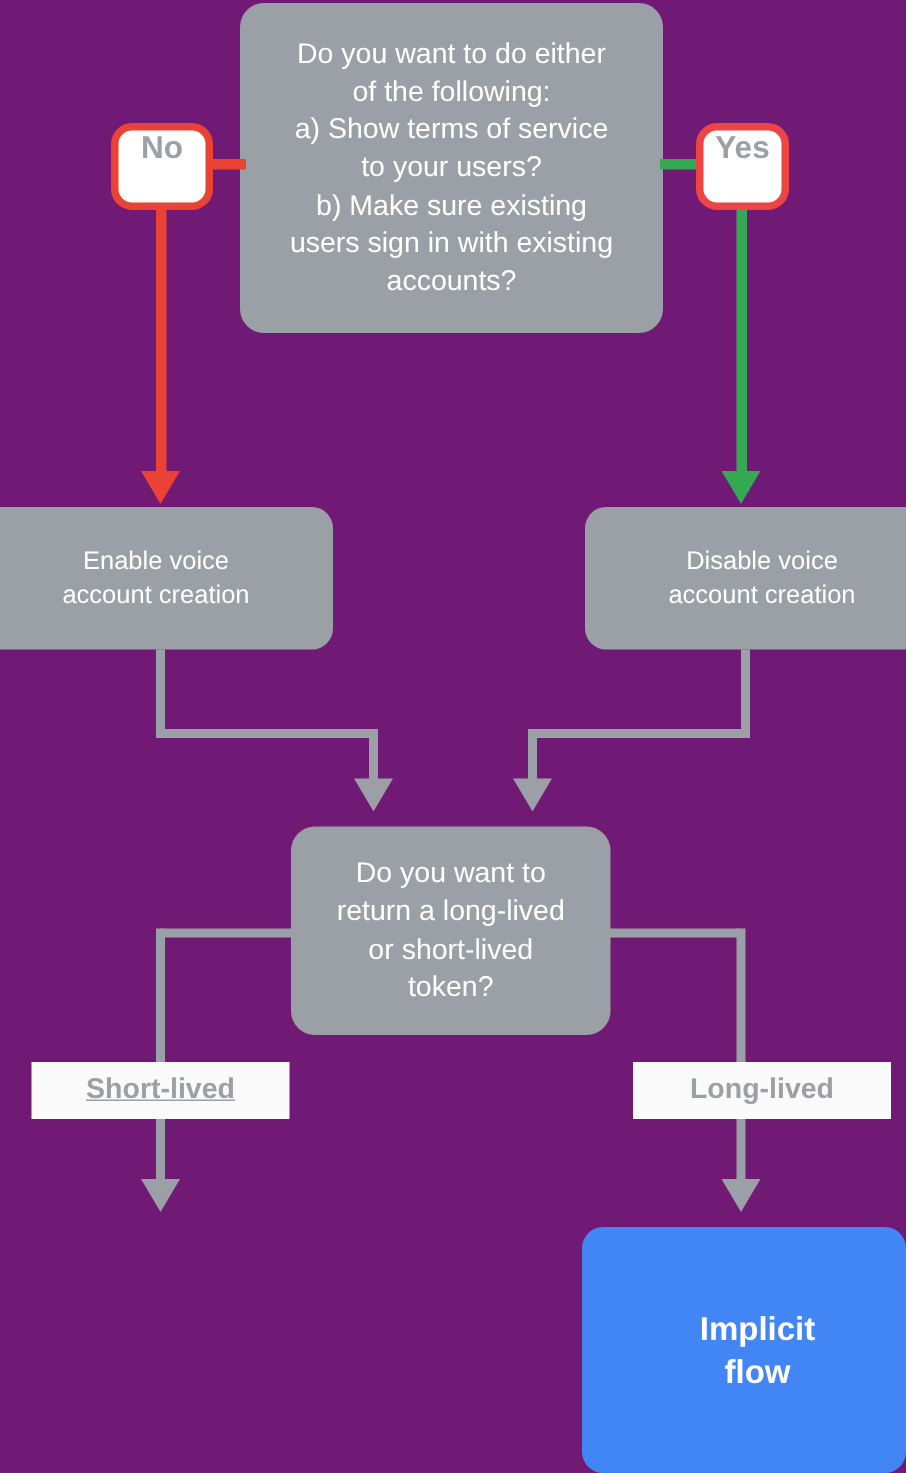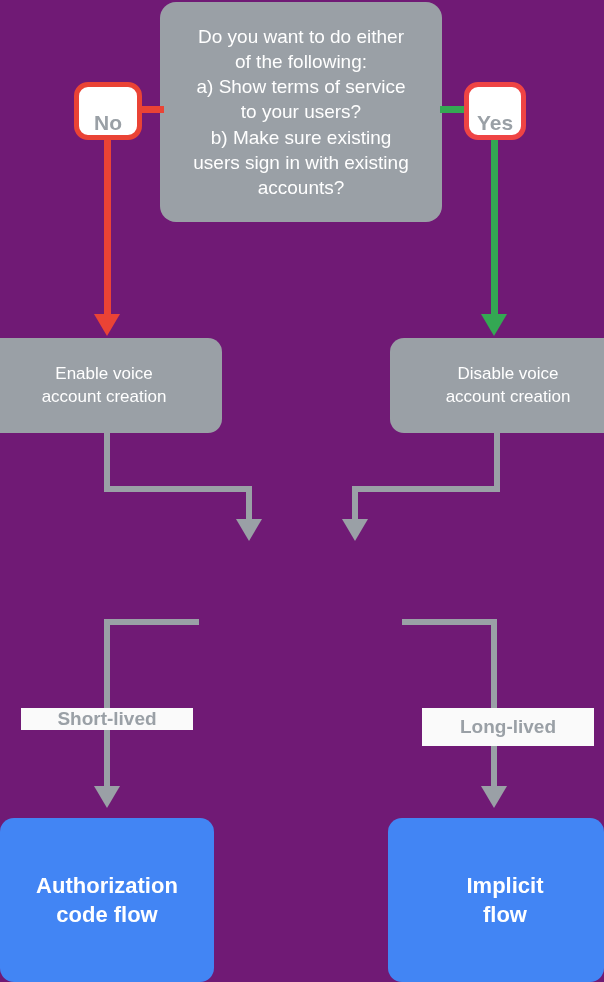--- a/index.html
+++ b/index.html
@@ -86,21 +86,21 @@
     width: 216px;
     height: 164px;
     padding-left: 28px;
   }
 
   
   .pill {
     position: absolute;
     box-sizing: border-box;
     display: flex;
-    align-items: flex-end;
+    align-items: flex-start;
     justify-content: center;
     background: #ffffff;
     border-radius: 14px;
     font-size: 21px;
     font-weight: bold;
     color: #9aa0a6;
   }
   .pill-no {
     left: 74px;
     top: 82px;
@@ -125,21 +125,22 @@
     justify-content: center;
     background: #fafafa;
     color: #9aa0a6;
     font-size: 19px;
     font-weight: bold;
   }
   .label-short {
     left: 21px;
     top: 708px;
     width: 172px;
-    height: 22px;
+    height: 38px;
+    text-decoration: underline;
   }
   .label-long {
     left: 422px;
     top: 708px;
     width: 172px;
     height: 38px;
   }
 
   
   .seg {
@@ -199,32 +200,34 @@
   <div class="seg" style="left:104px; top:433px; width:6px; height:59px;"></div>
   <div class="seg" style="left:104px; top:486px; width:148px; height:6px;"></div>
   <div class="seg" style="left:246px; top:486px; width:6px; height:35px;"></div>
   <div class="arrow" style="left:236px; top:519px;"></div>
 
   <div class="seg" style="left:494px; top:433px; width:6px; height:59px;"></div>
   <div class="seg" style="left:352px; top:486px; width:148px; height:6px;"></div>
   <div class="seg" style="left:352px; top:486px; width:6px; height:35px;"></div>
   <div class="arrow" style="left:342px; top:519px;"></div>
 
+  <div class="node node-token">Do you want to
+return a long-lived
+or short-lived
+token?</div>
 
   <div class="seg" style="left:107px; top:619px; width:92px; height:6px;"></div>
   <div class="seg" style="left:104px; top:619px; width:6px; height:178px;"></div>
   <div class="arrow" style="left:94px; top:786px;"></div>
 
   <div class="edge-label label-short">Short-lived</div>
 
   <div class="seg" style="left:402px; top:619px; width:92px; height:6px;"></div>
   <div class="seg" style="left:491px; top:619px; width:6px; height:178px;"></div>
   <div class="arrow" style="left:481px; top:786px;"></div>
 
   <div class="edge-label label-long">Long-lived</div>
 
-  <div class="node node-terminal node-auth">Authorization
-code flow</div>
 
   <div class="node node-terminal node-implicit">Implicit
 flow</div>
 
 </div>
 
 </body></html>

